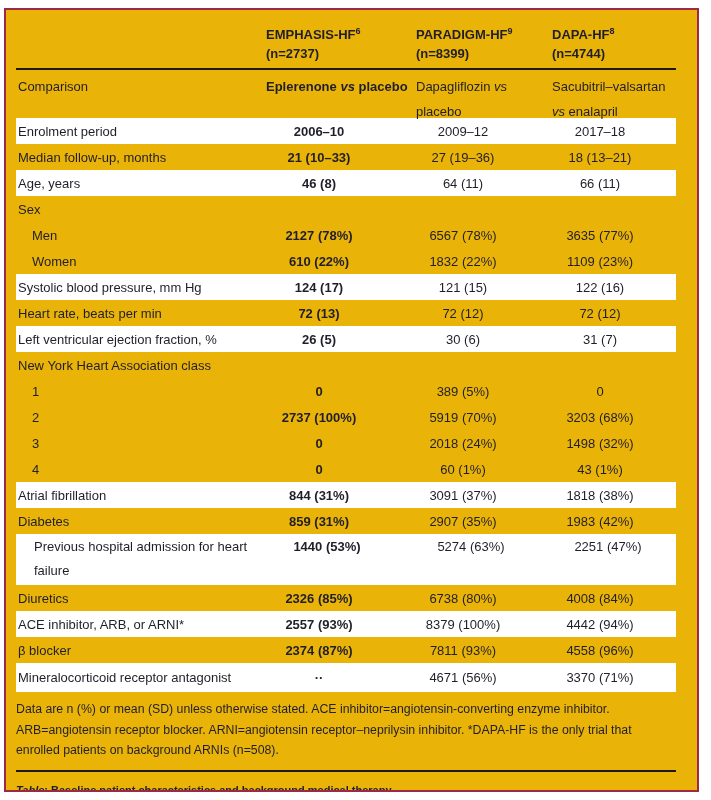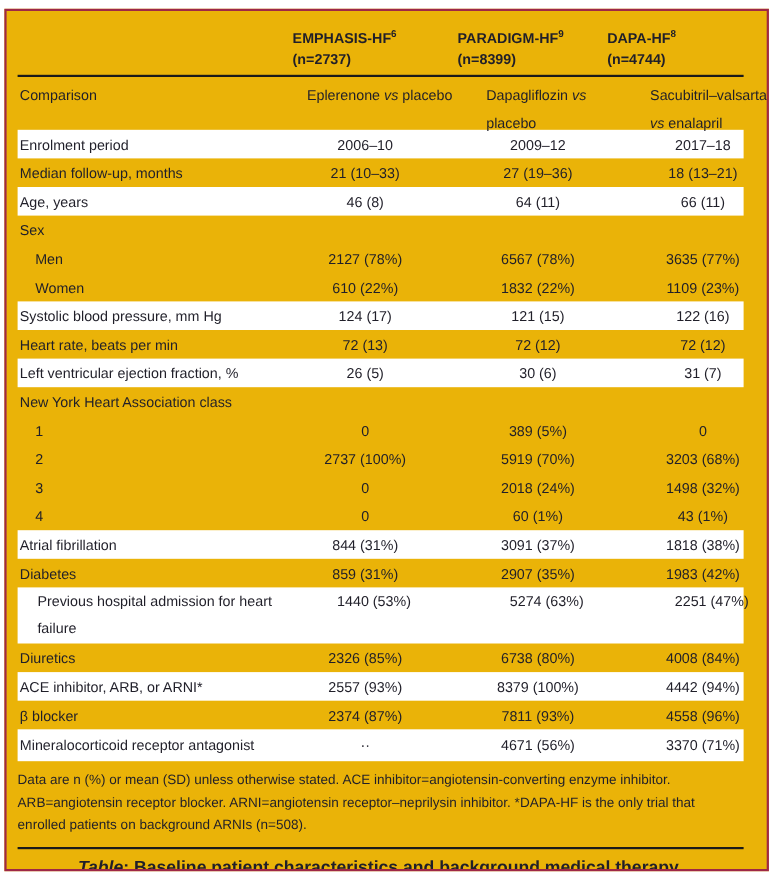--- a/index.html
+++ b/index.html
@@ -9,39 +9,39 @@
     position:absolute; left:4px; top:8px; width:695px; height:784px;
     border:2px solid #9e2846; background:#eab308;
     padding:8px 0 0 10px; overflow:hidden;
   }
   .grid{ display:grid; grid-template-columns:250px 150px 136px 124px; width:660px; }
   
   .thead{ padding-top:4px; height:52px; border-bottom:2px solid #1a1a1a; align-items:start; }
   .th{ font-weight:bold; font-size:13px; line-height:19px; }
   .th sup{ font-size:9px; }
   
-  .row{ min-height:26px; align-items:center; font-size:13px;gap:13px; }
+  .row{ min-height:26px; align-items:center; font-size:13px; }
   .row.white{ background:#ffffff; }
   .row.cmp{ height:48px; align-items:start; padding-top:4px; line-height:20px; }
   .row.h2{ height:51px; align-items:start; }
   .row.h2 .cell{ line-height:24px; padding-top:1px;margin-left:16px; }
   .row.last-row{ height:29px; }
   .cell{ line-height:25px; }
   .cell.label{ padding-left:2px; padding-right:6px; }
   .cell.label.indent{ padding-left:16px; }
   .cell.val{ text-align:center; }
-  .cell.v1{ padding-right:44px; }
+  .cell.v1{ padding-right:44px;font-weight:bold; }
   .cell.v2{ padding-right:42px; }
   .cell.v3{ padding-right:28px; }
   .cmp .cell.val{ text-align:left; padding-right:8px; }
   i{ font-style:italic; }
   
   .footnote{ width:656px; margin-top:7px; font-size:12.3px; line-height:20.5px; }
   .caption-rule{ width:660px; border-top:2px solid #1a1a1a; margin-top:9px; }
-  .caption{ width:656px; font-size:16px; font-weight:bold; line-height:22px; padding-top:7px;text-align:center; }
+  .caption{ width:656px; font-size:11px; font-weight:bold; line-height:22px; padding-top:7px; }
   .caption i{ font-weight:bold; }
 </style>
 </head>
 <body>
 
 <div class="table-box">
 
   <div class="grid thead">
     <div class="th"></div>
     <div class="th">

